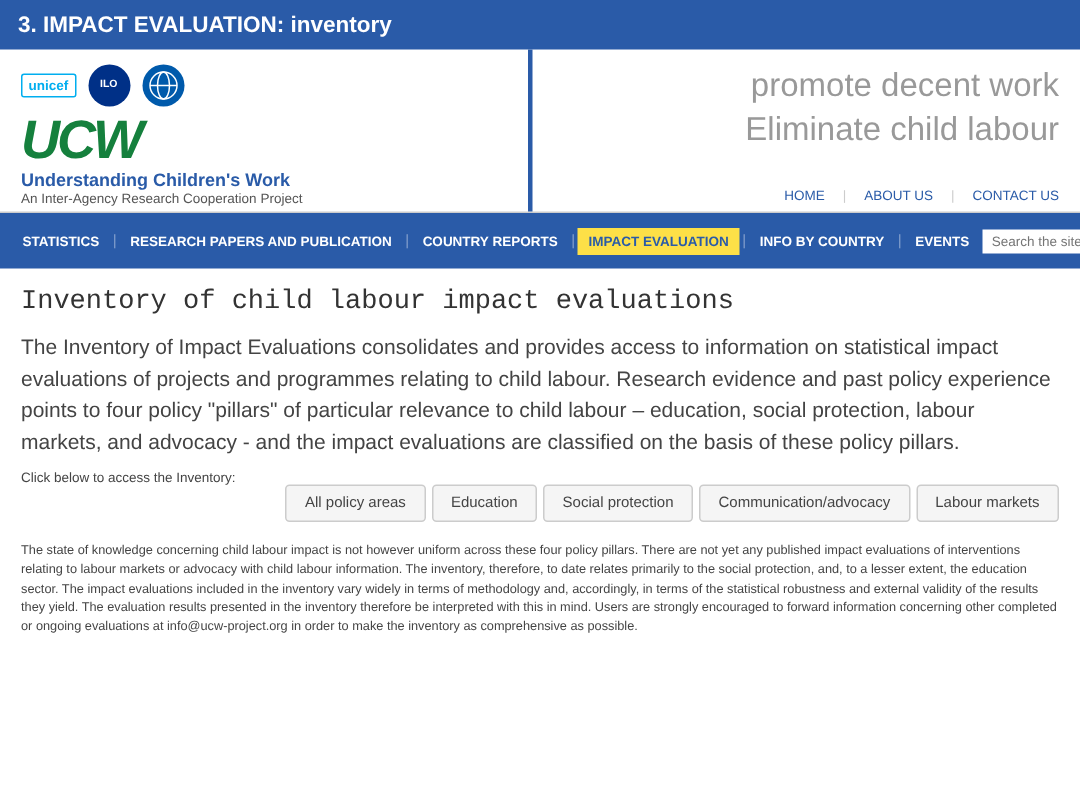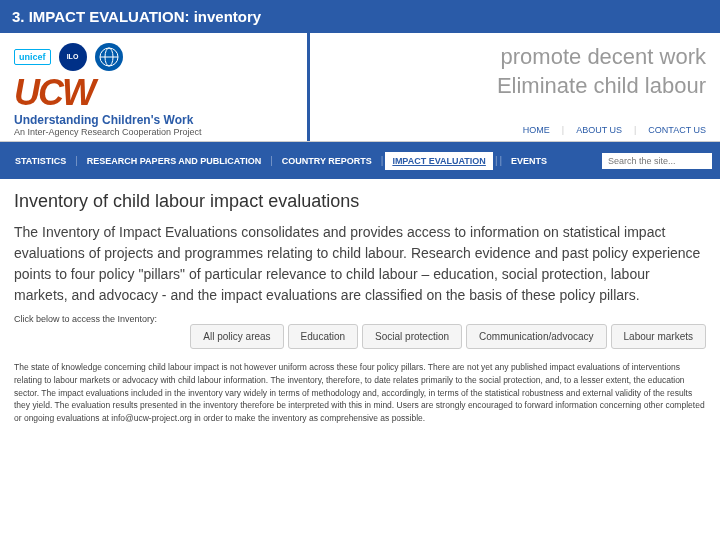--- a/index.html
+++ b/index.html
@@ -23,21 +23,21 @@
 
     
     .top-section {
       display: flex;
       align-items: stretch;
       border-bottom: 1px solid #ccc;
       position: relative;
     }
 
     .logo-area {
-      width: 310px;
+      width: 355px;
       padding: 10px 14px 0 14px;
       border-right: 3px solid #2a5ba8;
       flex-shrink: 0;
     }
 
     .logo-top {
       display: flex;
       align-items: center;
       gap: 8px;
       margin-bottom: 4px;
@@ -76,21 +76,21 @@
       align-items: center;
       justify-content: center;
       color: #fff;
       font-size: 7px;
       font-weight: bold;
     }
 
     .ucw-logo {
       font-size: 36px;
       font-weight: 900;
-      color: #c2410c;
+      color: #15803d;
       line-height: 1;
       letter-spacing: -2px;
       font-style: italic;
     }
 
     .ucw-title {
       font-size: 12px;
       font-weight: bold;
       color: #2a5ba8;
       margin-top: 2px;
@@ -153,23 +153,22 @@
       color: #fff;
       font-size: 9px;
       padding: 4px 7px;
       cursor: pointer;
       white-space: nowrap;
       text-transform: uppercase;
       font-weight: bold;
     }
 
     .nav-item.active {
-      background: #ffffff;
+      background: #fde047;
       color: #2a5ba8;
-      text-decoration: underline;
     }
 
     .nav-separator {
       color: rgba(255,255,255,0.4);
       font-size: 10px;
     }
 
     .nav-search {
       margin-left: auto;
       background: #fff;
@@ -184,20 +183,21 @@
     .main-content {
       padding: 12px 14px;
     }
 
     .page-title {
       font-size: 18px;
       color: #333;
       font-weight: normal;
       margin-bottom: 10px;
       border-bottom: none;
+      font-family: Liberation Mono, monospace;
     }
 
     .description-text {
       font-size: 14px;
       color: #444;
       line-height: 1.5;
       margin-bottom: 8px;
     }
 
     .click-text {
@@ -273,20 +273,21 @@
 
 <div class="nav-bar">
   <div class="nav-item">STATISTICS</div>
   <div class="nav-separator">|</div>
   <div class="nav-item">RESEARCH PAPERS AND PUBLICATION</div>
   <div class="nav-separator">|</div>
   <div class="nav-item">COUNTRY REPORTS</div>
   <div class="nav-separator">|</div>
   <div class="nav-item active">IMPACT EVALUATION</div>
   <div class="nav-separator">|</div>
+  <div class="nav-item">INFO BY COUNTRY</div>
   <div class="nav-separator">|</div>
   <div class="nav-item">EVENTS</div>
   <input class="nav-search" type="text" placeholder="Search the site..." style="">
 </div>
 
 <div class="main-content">
   <h1 class="page-title">Inventory of child labour impact evaluations</h1>
   <p class="description-text">The Inventory of Impact Evaluations consolidates and provides access to information on statistical impact evaluations of projects and programmes relating to child labour. Research evidence and past policy experience points to four policy "pillars" of particular relevance to child labour – education, social protection, labour markets, and advocacy - and the impact evaluations are classified on the basis of these policy pillars.</p>
   <p class="click-text">Click below to access the Inventory:</p>
 

